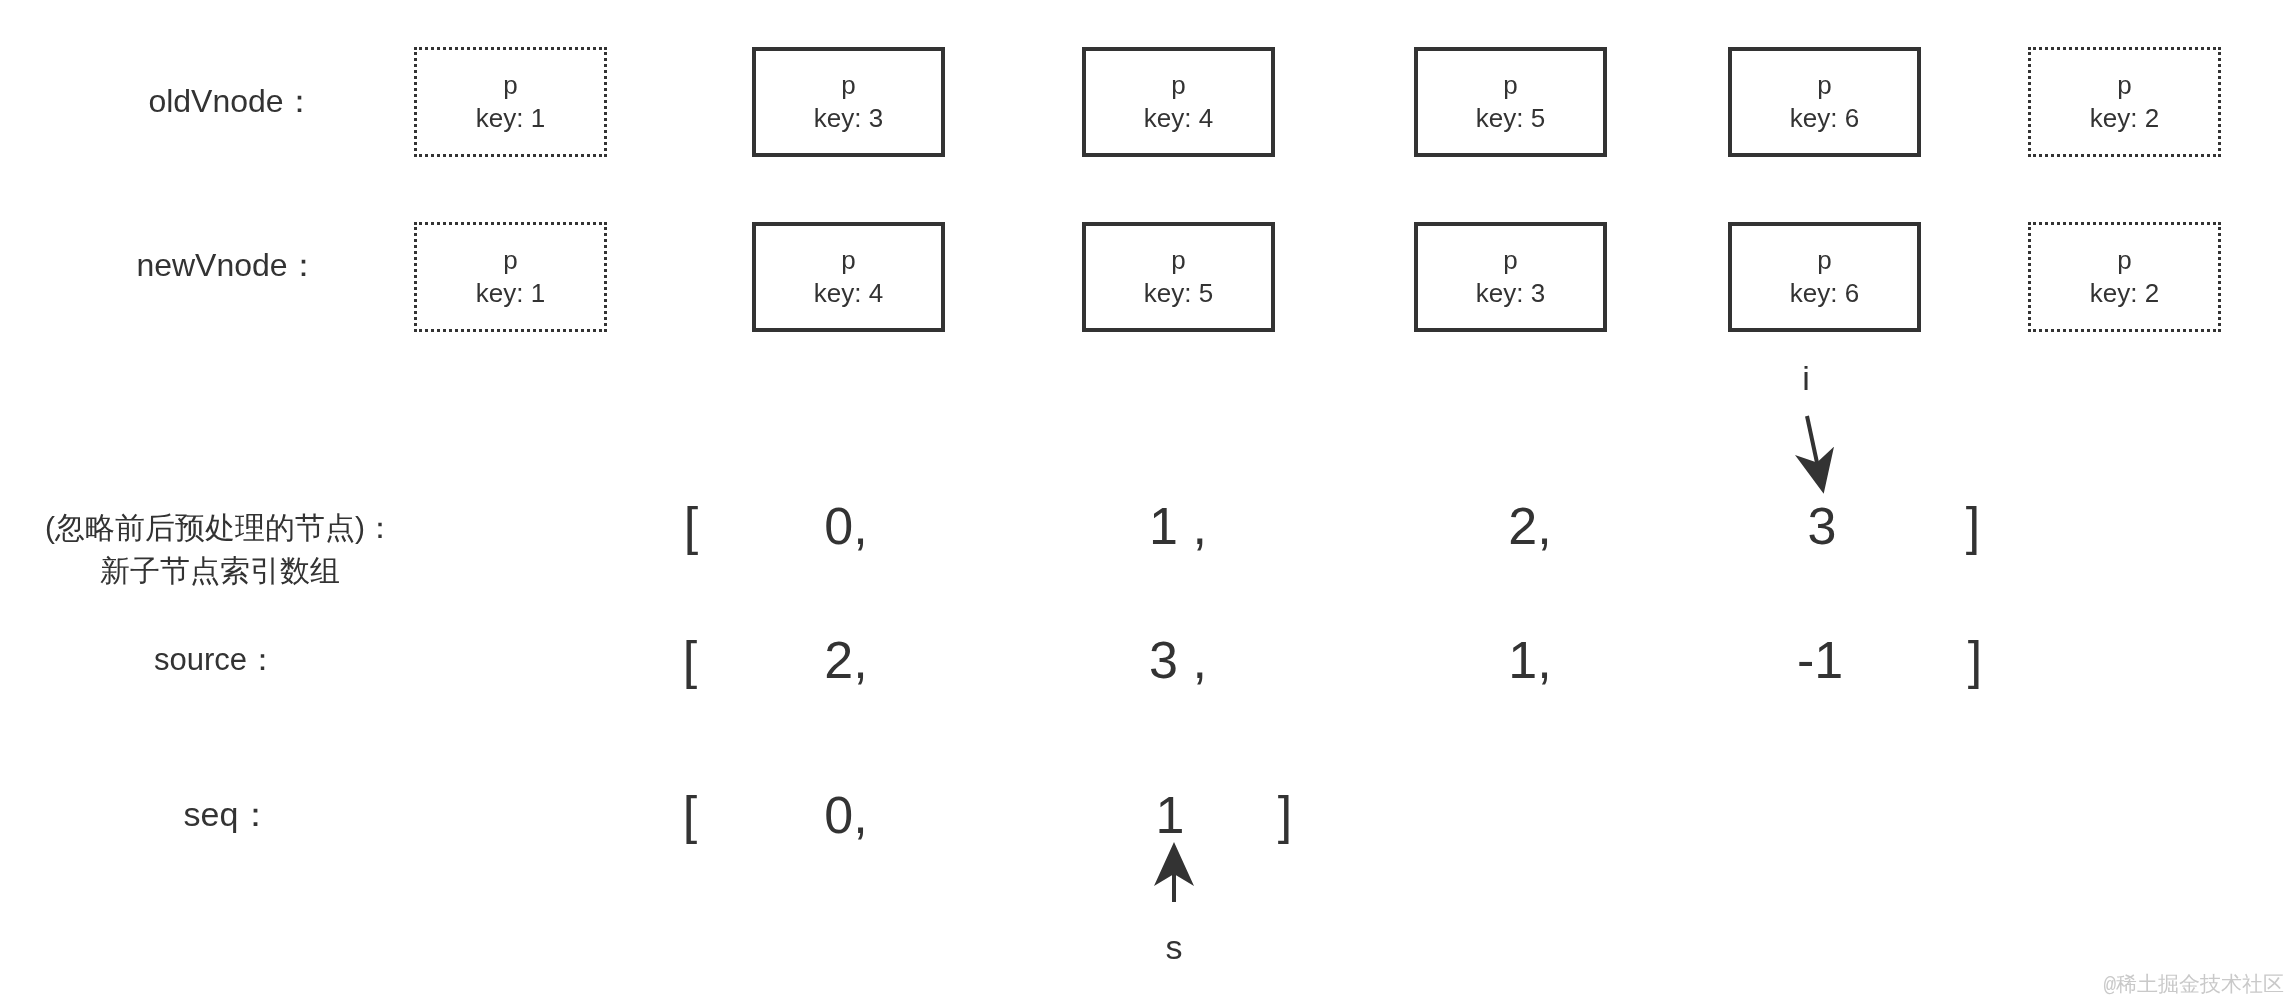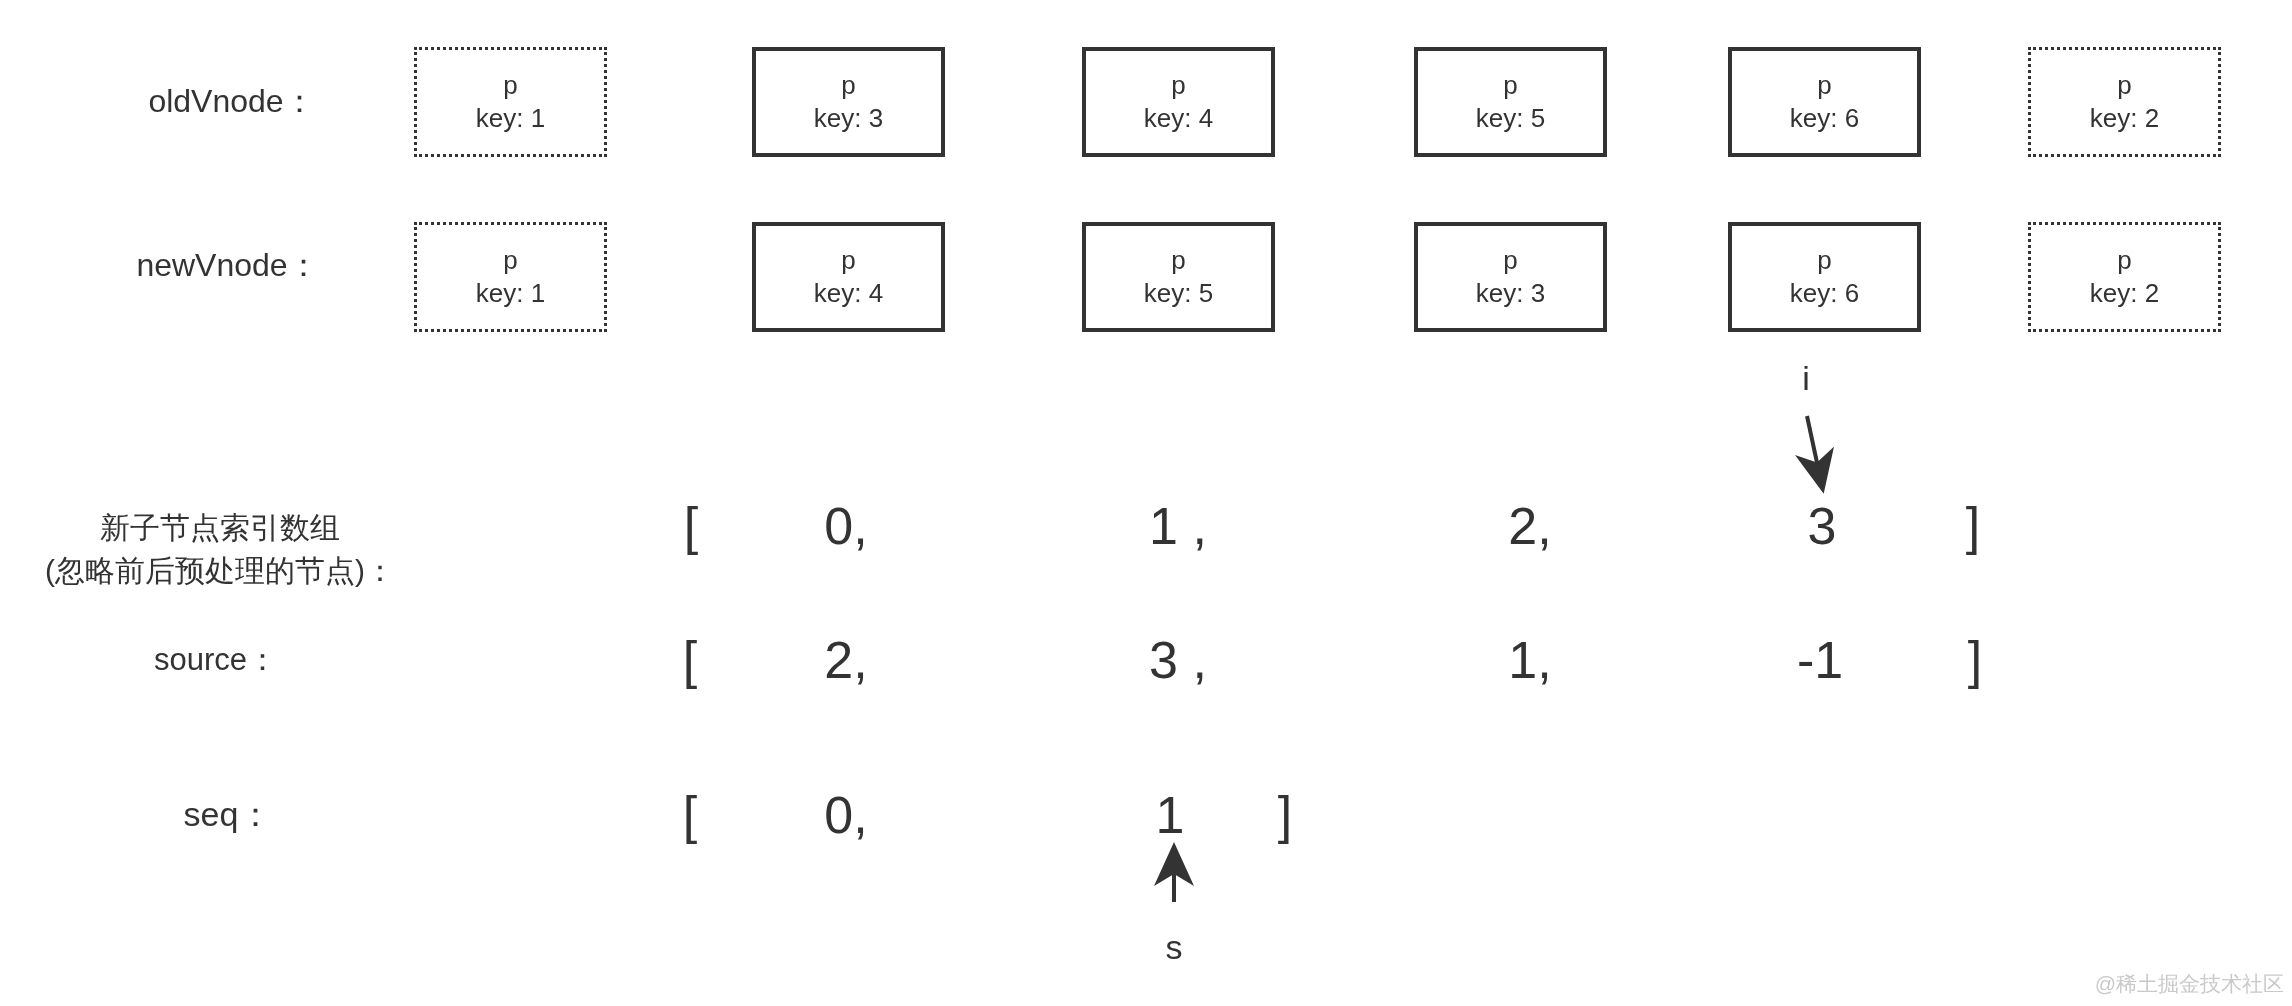--- a/index.html
+++ b/index.html
@@ -45,34 +45,34 @@
   
   .pointer-label{position:absolute;transform:translate(-50%,-50%);font-size:34px}
   .pointer-i{left:1806px;top:378px}
   .pointer-s{left:1174px;top:947px}
   
   svg.overlay{position:absolute;inset:0;pointer-events:none;color:var(--ink,#333333)}
   
   .watermark{
     position:absolute;right:8px;bottom:8px;
     font-size:21px;color:var(--wm,#c9c9c9);
-    font-family:Liberation Sans, sans-serif;
+    font-family:Liberation Mono, monospace;
   }
 </style>
 </head>
 <body style="--bg: #ffffff; --ink: #333333; --wm: #c9c9c9;">
 
 <div class="stage">
 
   <div class="row-label label-old">oldVnode：</div>
   <div class="row-label label-new">newVnode：</div>
 
   <div class="row-label label-index">
+    <div>(忽略前后预处理的节点)：</div>
     <div>新子节点索引数组</div>
-    <div>(忽略前后预处理的节点)：</div>
   </div>
   <div class="row-label label-source">source：</div>
   <div class="row-label label-seq">seq：</div>
 
   <div class="vrow" id="row-old">
       <div class="vbox dotted" style="left: 414px;">
         <div>p</div>
         <div>key: 1</div>
       </div>
       <div class="vbox solid" style="left: 752px;">

